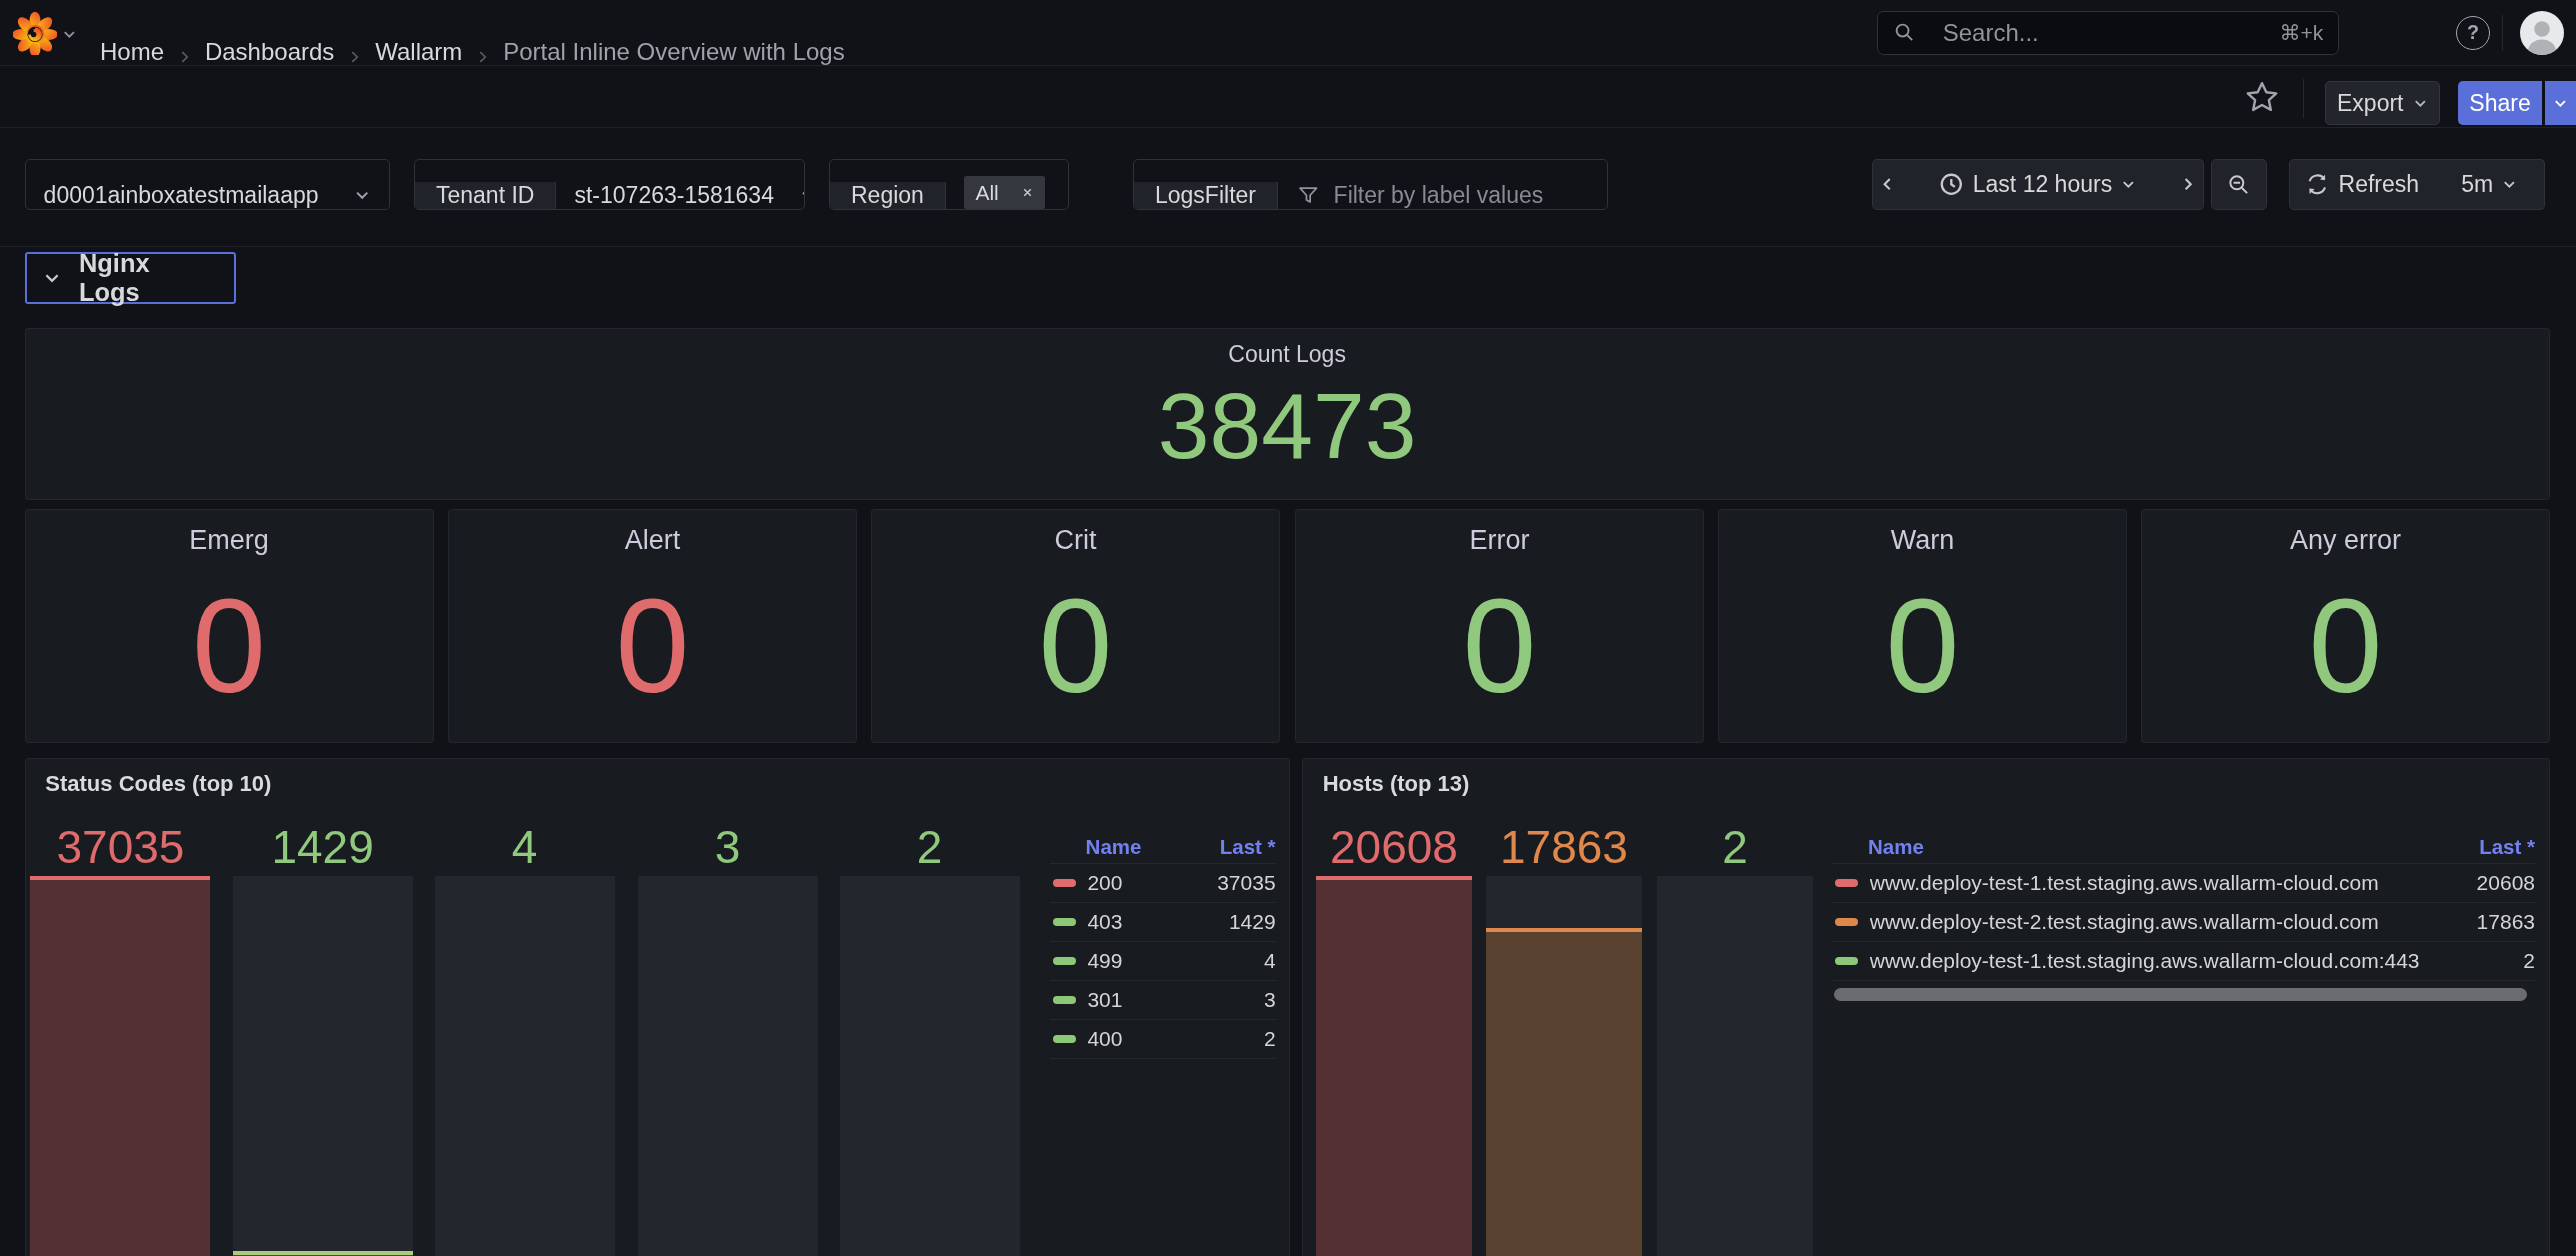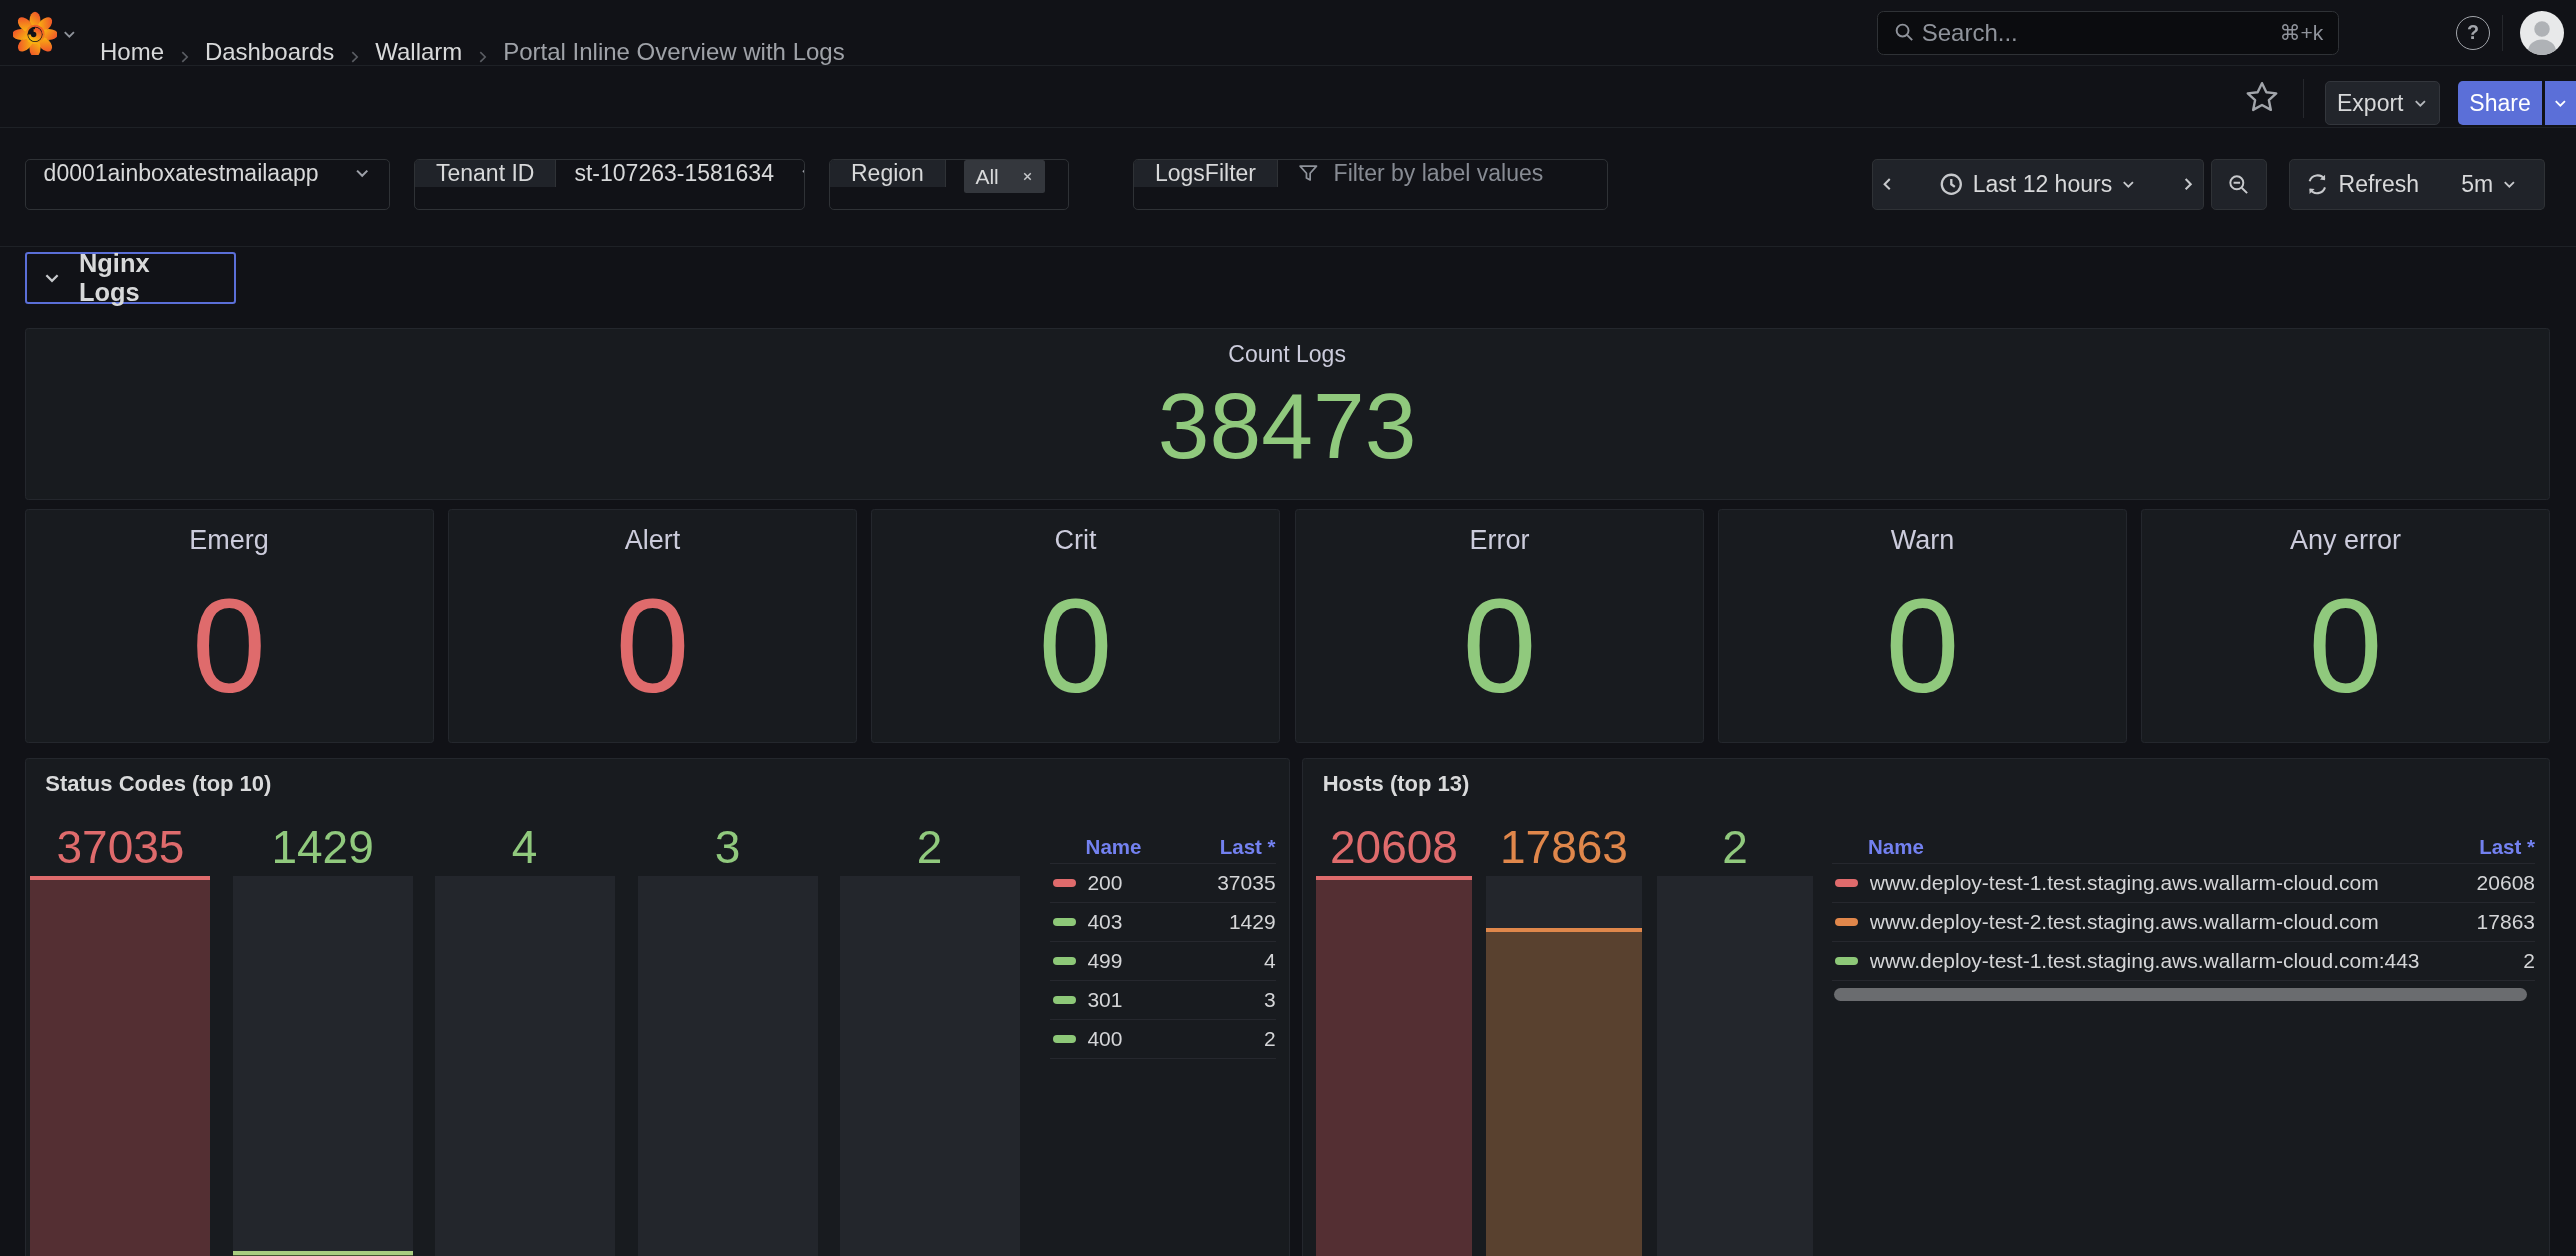--- a/index.html
+++ b/index.html
@@ -17,41 +17,41 @@
   svg{display:block}
 
   
   .nav{left:0;top:0;width:2576px;height:66px;border-bottom:0.8px solid var(--line)}
   .logo{left:13px;top:10.6px;cursor:pointer}
   .org-chev{left:62px;top:27px;color:#8F939B}
   .crumbs{left:100px;top:0;height:66px;display:flex;align-items:flex-end;gap:14.7px;font-size:24px}
   .crumb{font-weight:500;color:var(--text);white-space:nowrap;cursor:pointer}
   .crumb.current{font-weight:400;color:#9FA2A8;cursor:default}
   .searchbox{left:1877px;top:10.6px;width:462px;height:44px;background:#0B0C0F;border:0.8px solid var(--ctl-border);
-             border-radius:6.6px;display:flex;align-items:center;padding:0 14.7px;gap:6px;cursor:text}
+             border-radius:6.6px;display:flex;align-items:center;padding:0 14.7px;gap:27px;cursor:text}
   .searchbox .ph{color:var(--muted);font-size:24px;flex:1}
   .searchbox .kbd{color:var(--muted);font-size:21px}
   .helpbtn{left:2456px;top:15.6px;width:34px;height:34px;border:1.6px solid #A2A5AB;border-radius:50%;
            display:flex;align-items:center;justify-content:center;color:#A2A5AB;font-size:19.7px;font-weight:700;cursor:pointer}
   .navdiv{left:2502px;top:14.7px;width:0.8px;height:36px;background:#26282D}
   .avatar{left:2520px;top:10.6px;cursor:pointer}
 
   
   .row2{left:0;top:66px;width:2576px;height:62px;border-bottom:0.8px solid var(--line)}
   .starbtn{left:2244px;top:79px;width:36px;height:36px;color:#A2A5AB;cursor:pointer}
   .row2div{left:2303px;top:79px;width:0.8px;height:39px;background:#26282D}
   .btn{display:flex;align-items:center;justify-content:center;gap:9.8px;font-size:23px;color:var(--text);
        border:0.8px solid #33363C;background:#22252B;border-radius:4.9px;cursor:pointer;white-space:nowrap}
   .export{left:2325px;top:81px;width:115px;height:44px}
   .share{left:2458px;top:81px;width:84px;height:44px;background:var(--blue);border:none;color:#FFFFFF;font-weight:500;
          border-radius:4.9px 0 0 4.9px}
   .share-chev{left:2545px;top:81px;width:31px;height:44px;background:var(--blue);border:none;color:#FFFFFF;border-radius:0}
 
   
-  .fctl{top:159px;height:51px;border:0.8px solid var(--ctl-border);border-radius:4.9px;display:flex;align-items:flex-start;overflow:hidden}
+  .fctl{top:159px;height:51px;border:0.8px solid var(--ctl-border);border-radius:4.9px;display:flex;align-items:flex-end;overflow:hidden}
   .fctl .lab{display:flex;align-items:center;padding:0 21px;background:var(--ctl-bg);border-right:0.8px solid var(--ctl-border);
              font-size:23px;font-weight:500;white-space:nowrap}
   .fctl .val{display:flex;align-items:center;gap:13px;padding:0 18px;font-size:23px;flex:1;cursor:pointer;white-space:nowrap}
   .f-app{left:24.6px;width:365px}
   .f-tenant{left:414px;width:391px}
   .f-region{left:829px;width:240px}
   .f-logs{left:1133px;width:475px}
   .chip{display:flex;align-items:center;gap:22px;background:var(--chip);border-radius:2.5px;height:33px;padding:0 11.5px;
         font-size:21px;cursor:pointer}
   .spacer{flex:1}

